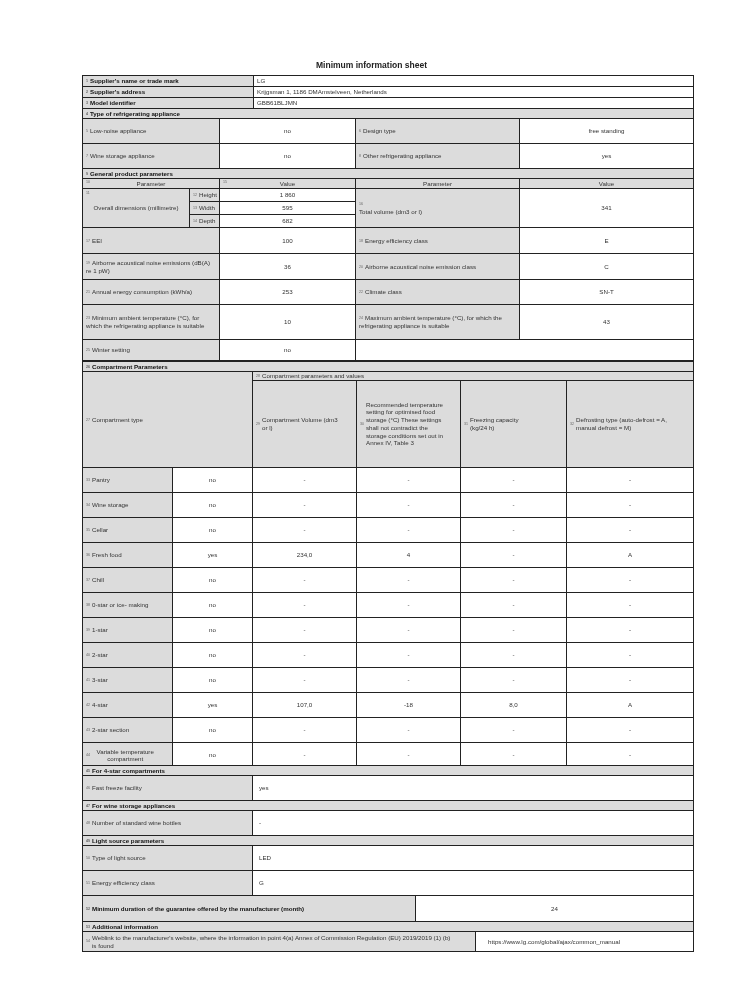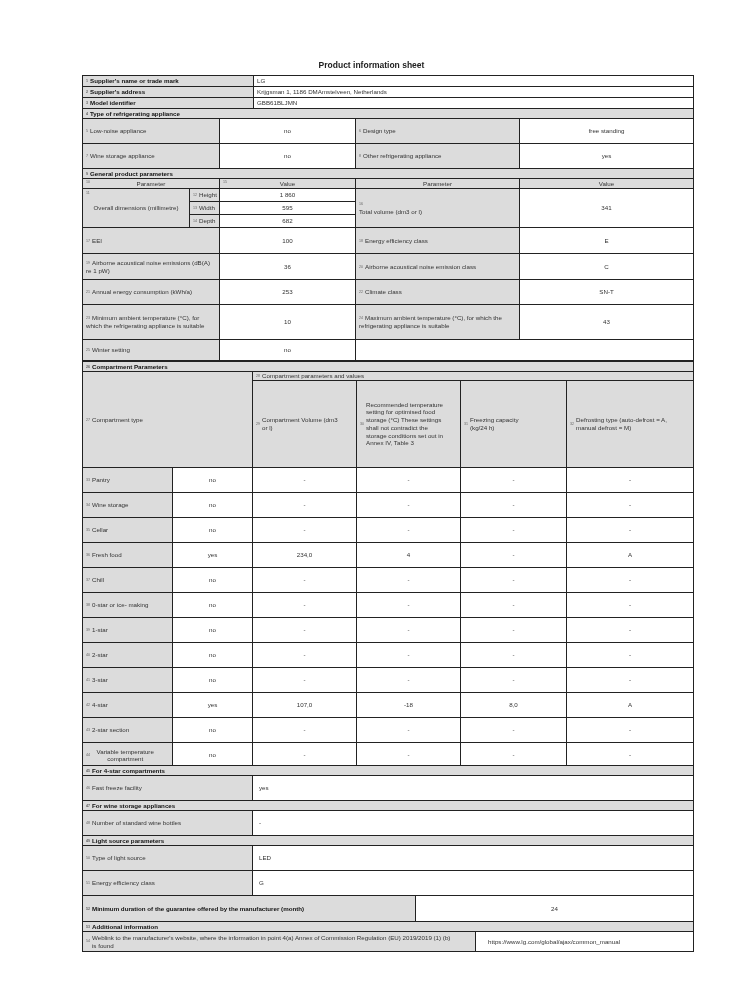--- a/index.html
+++ b/index.html
@@ -9,21 +9,21 @@
   table.sheet td { border: 1px solid #222; padding: 0 3px; vertical-align: middle; line-height: 1.25; overflow: hidden; }
   .g { background: #dcdcdc; }
   .w { background: #ffffff; }
   .c { text-align: center; }
   .b { font-weight: bold; color: #111; }
   .n { font-size: 3.6px; color: #666; margin-right: 2px; vertical-align: middle; }
 </style>
 </head>
 <body>
 
-<div class="title">Product information sheet</div>
+<div class="title">Minimum information sheet</div>
 
 <table class="sheet" style="top:75px;">
   <colgroup>
     <col style="width:76px">
       <col style="width:31px">
       <col style="width:30px">
       <col style="width:34px">
     <col style="width:102px">
       <col style="width:164px">
       <col style="width:174px">

